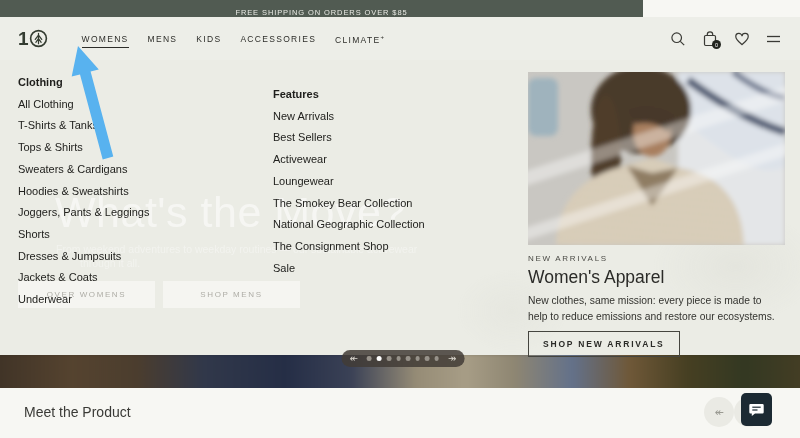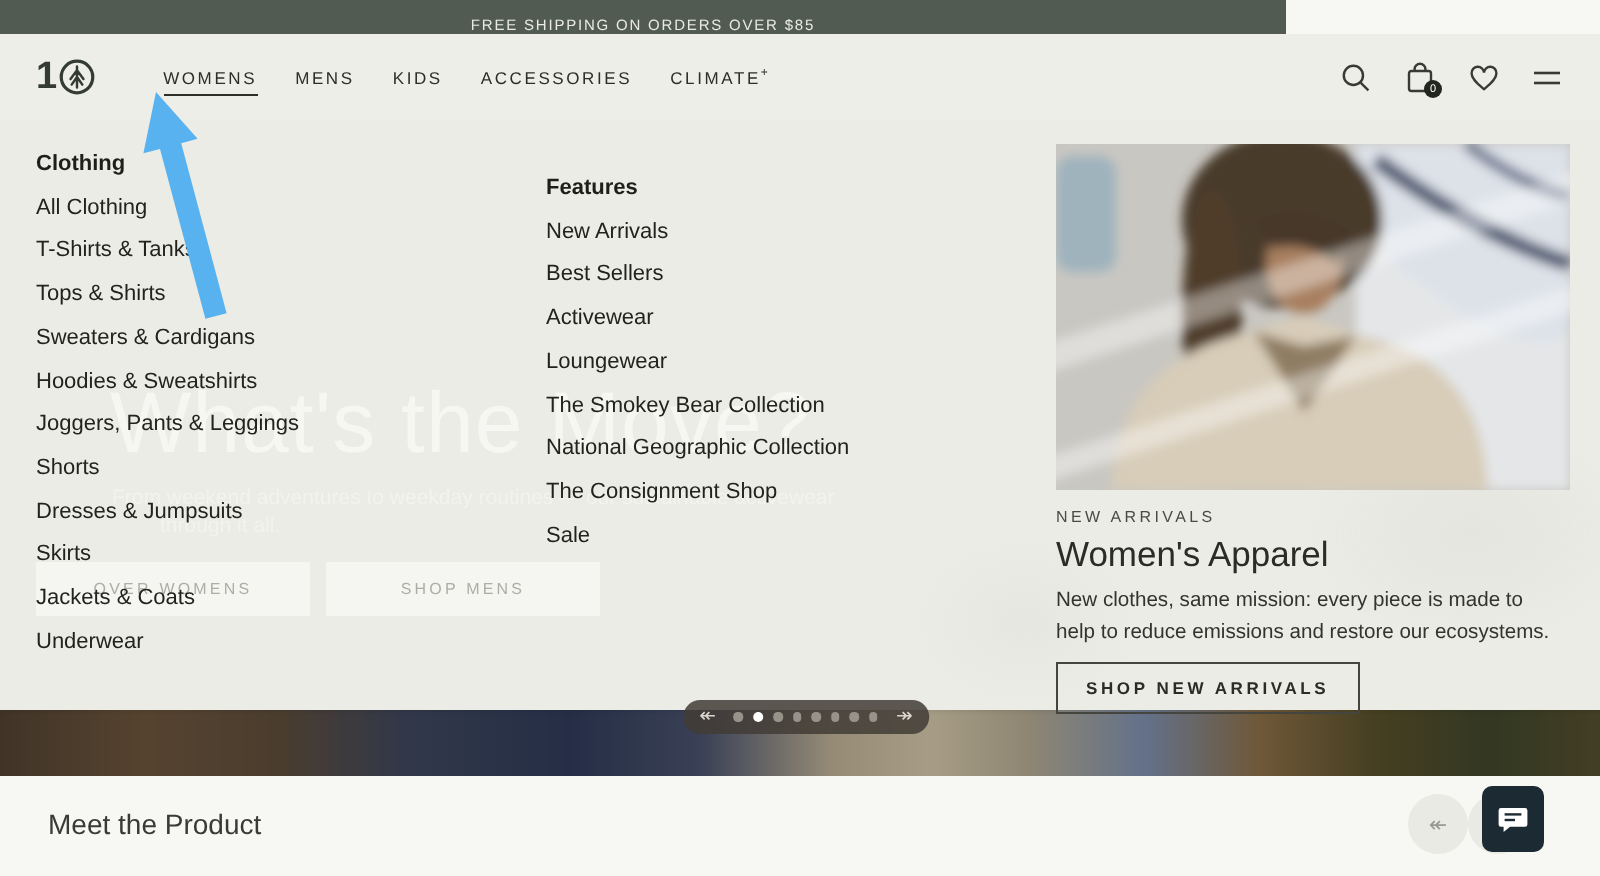--- a/index.html
+++ b/index.html
@@ -193,21 +193,20 @@
     <div class="menu-col clothing">
       <span class="col-title">Clothing</span>
       <a>All Clothing</a>
       <a>T-Shirts &amp; Tanks</a>
       <a>Tops &amp; Shirts</a>
       <a>Sweaters &amp; Cardigans</a>
       <a>Hoodies &amp; Sweatshirts</a>
       <a>Joggers, Pants &amp; Leggings</a>
       <a>Shorts</a>
       <a>Dresses &amp; Jumpsuits</a>
-      <a>Skirts</a>
       <a>Jackets &amp; Coats</a>
       <a>Underwear</a>
     </div>
 
     <div class="menu-col features">
       <span class="col-title">Features</span>
       <a>New Arrivals</a>
       <a>Best Sellers</a>
       <a>Activewear</a>
       <a>Loungewear</a>

